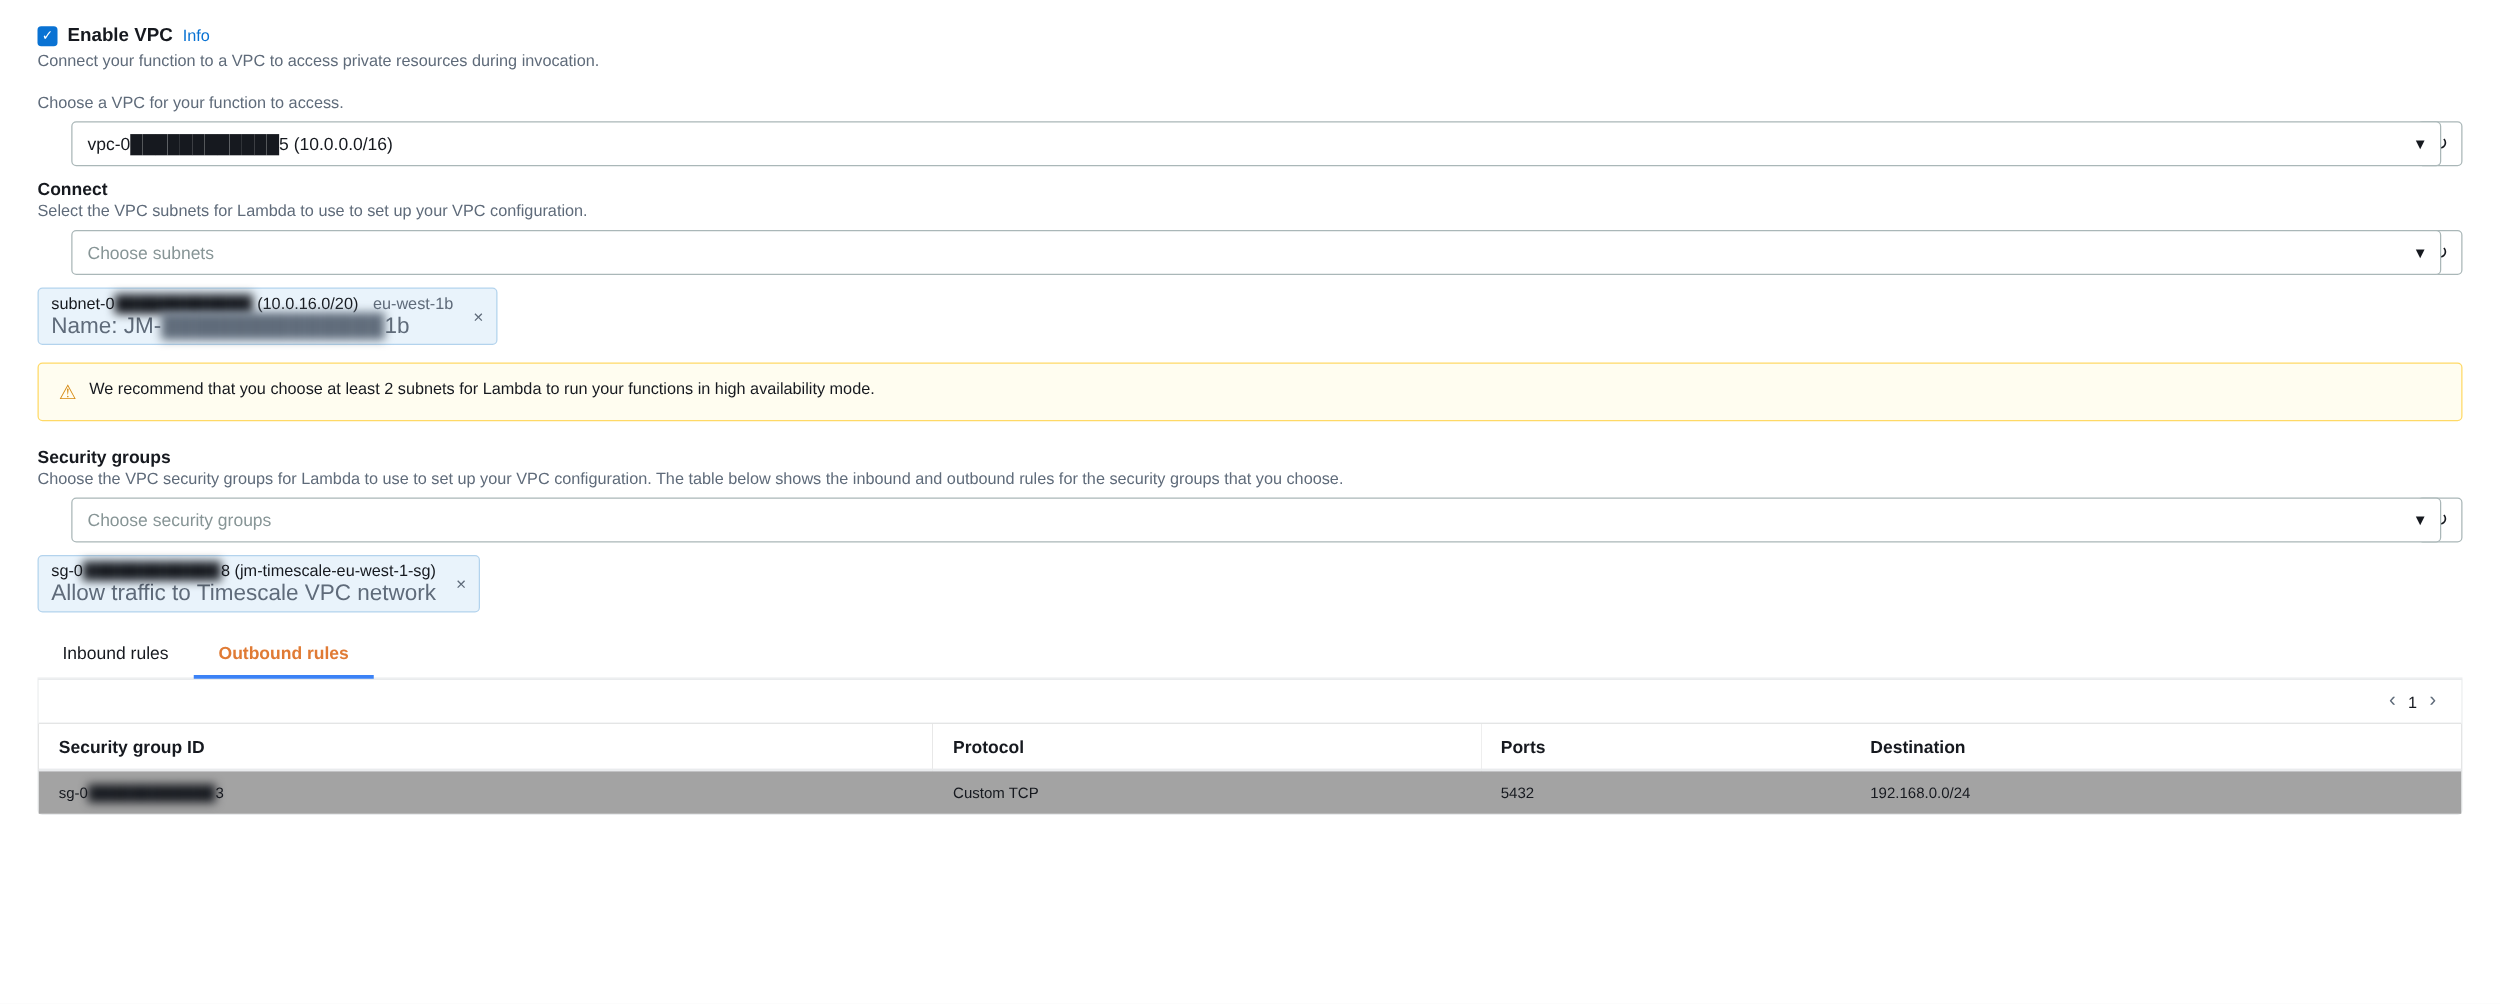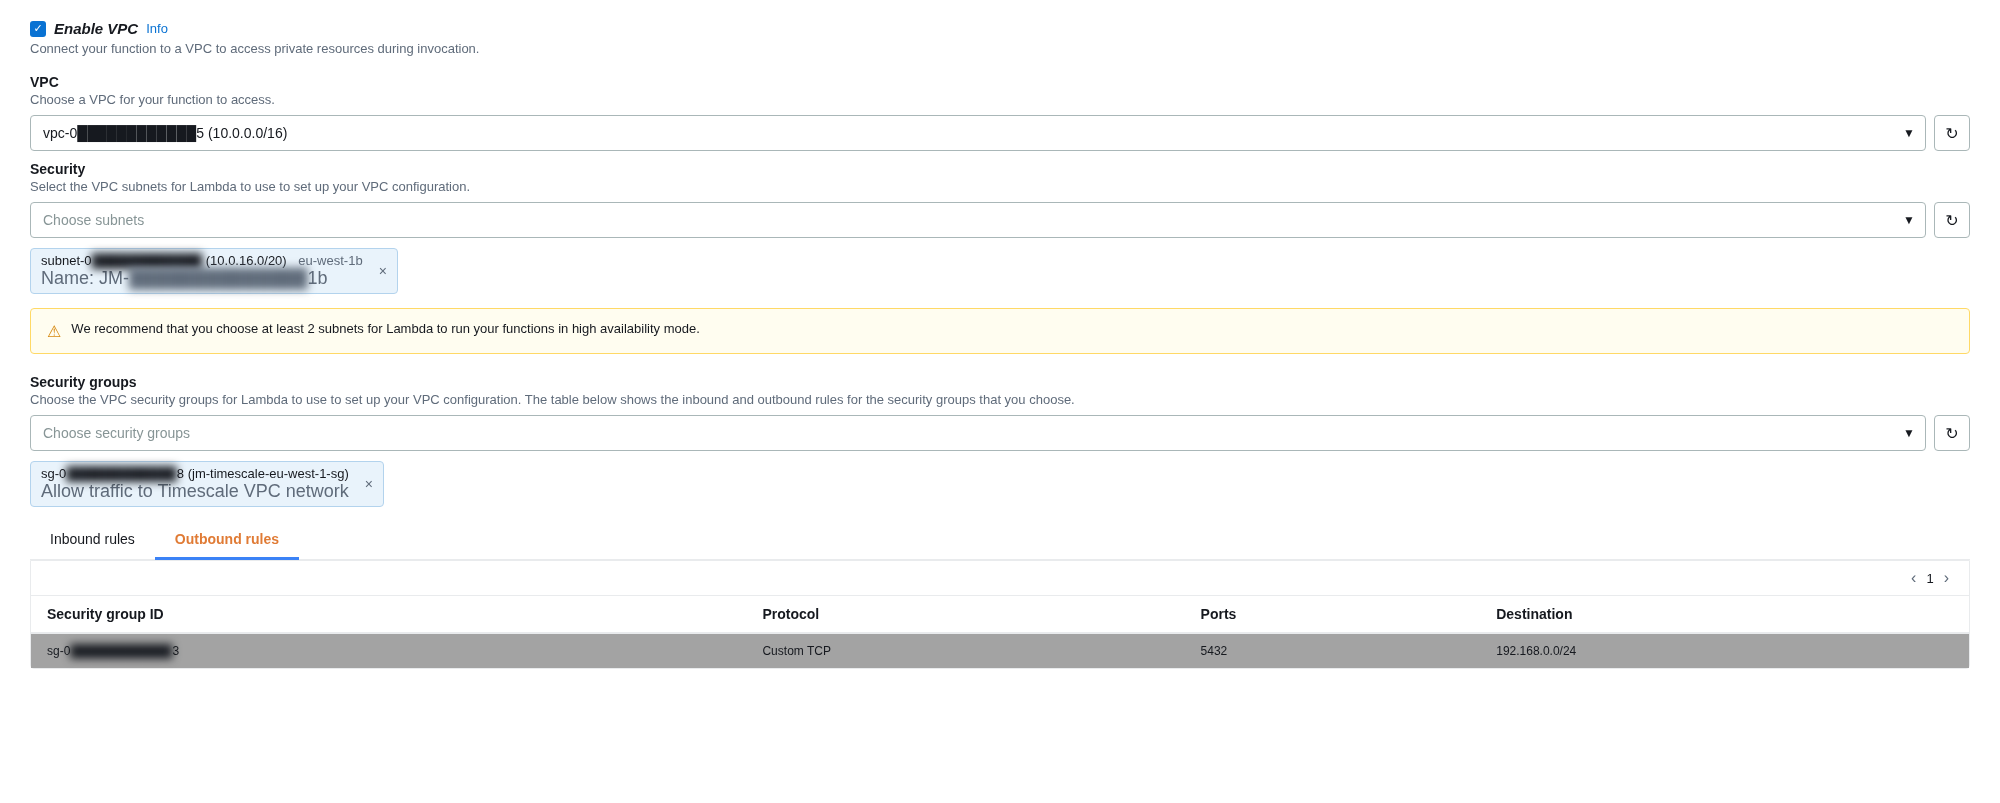--- a/index.html
+++ b/index.html
@@ -17,21 +17,20 @@
     }
     .enable-vpc-row {
       display: flex;
       align-items: center;
       gap: 8px;
       margin-bottom: 4px;
     }
     .enable-vpc-label {
       font-weight: 700;
       font-size: 15px;
-      font-style: italic;
     }
     .info-link {
       color: #0972d3;
       font-size: 13px;
       cursor: pointer;
       text-decoration: none;
     }
     .description {
       color: #5f6b7a;
       font-size: 13px;
@@ -63,20 +62,21 @@
       border: 1px solid #aab7b8;
       border-radius: 4px;
       background: #fff;
       padding: 0 32px 0 12px;
       font-size: 14px;
       color: #16191f;
       display: flex;
       align-items: center;
       position: relative;
       cursor: pointer;
+      margin-left: 27px;
     }
     .select-box-display .placeholder {
       color: #879596;
     }
     .chevron-icon {
       position: absolute;
       right: 10px;
       top: 50%;
       transform: translateY(-50%);
       pointer-events: none;
@@ -243,35 +243,34 @@
 
 <div class="page-container">
 
   <div class="enable-vpc-row">
     <div class="checkbox-check">✓</div>
     <span class="enable-vpc-label">Enable VPC</span>
     <a class="info-link">Info</a>
   </div>
   <p class="description">Connect your function to a VPC to access private resources during invocation.</p>
 
-  <div class="field-label">VPC</div>
   <p class="field-description">Choose a VPC for your function to access.</p>
   <div class="select-row">
     <div class="select-wrapper">
       <div class="select-box-display">
         <span>vpc-0████████████5 (10.0.0.0/16)</span>
         <span class="chevron-icon">▼</span>
       </div>
     </div>
     <button class="refresh-btn">
       <span>↻</span>
     </button>
   </div>
 
-  <div class="field-label">Security</div>
+  <div class="field-label">Connect</div>
   <p class="field-description">Select the VPC subnets for Lambda to use to set up your VPC configuration.</p>
   <div class="select-row">
     <div class="select-wrapper">
       <div class="select-box-display">
         <span class="placeholder">Choose subnets</span>
         <span class="chevron-icon">▼</span>
       </div>
     </div>
     <button class="refresh-btn">
       <span>↻</span>

